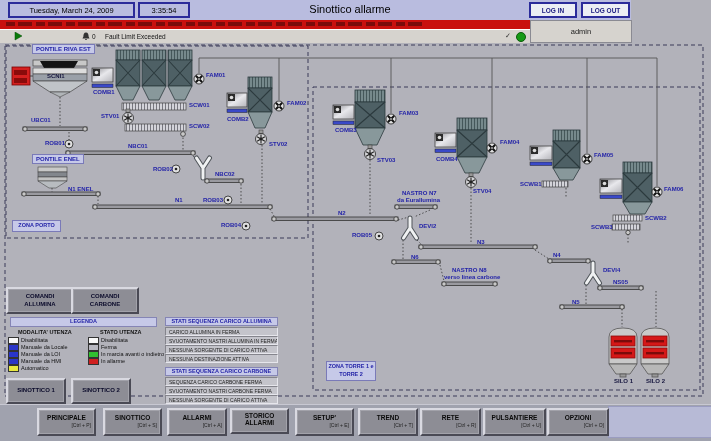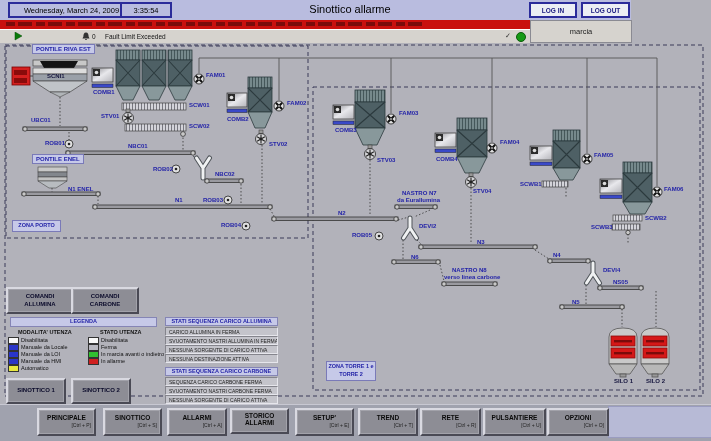--- a/index.html
+++ b/index.html
@@ -307,43 +307,43 @@
     <g fill="#7a0b0b" stroke="none">
       <rect x="614" y="340" width="18" height="2.4"></rect>
         <rect x="614" y="352" width="18" height="2.4"></rect>
       <rect x="646" y="340" width="18" height="2.4"></rect>
         <rect x="646" y="352" width="18" height="2.4"></rect>
     </g>
   </g>
 </svg>
 
 <div id="topbar" class="abs"></div>
-<div class="databox" style="left:8px;top:2px;width:123px;height:12px">Wednesday, March 24, 2009</div>
-<div class="databox" style="left:120px;top:2px;width:48px;height:12px">3:35:54</div>
+<div class="databox" style="left:8px;top:2px;width:123px;height:12px">Tuesday, March 24, 2009</div>
+<div class="databox" style="left:138px;top:2px;width:48px;height:12px">3:35:54</div>
 <div id="page-title">Sinottico allarme</div>
 <div class="logbtn" style="left:529px;top:2px;width:44px;height:12px">LOG IN</div>
 <div class="logbtn" style="left:581px;top:2px;width:45px;height:12px">LOG OUT</div>
 
 <div id="redbar" class="abs">
     <div class="faketext"></div>
   </div>
 
 <div id="statusbar" class="abs">
   <svg class="abs" style="left:14px;top:2px" width="9" height="9">
       <polygon points="1,0 8,4 1,8" fill="#0a7a0a" stroke="#064d06" stroke-width="0.5"></polygon>
     </svg>
   <svg class="abs" style="left:82px;top:2px" width="8" height="9">
       <path d="M4,0.5 C6,0.5 6.6,2.5 6.6,4.5 L7.5,6.5 L0.5,6.5 L1.4,4.5 C1.4,2.5 2,0.5 4,0.5 Z M3,7 a1,1 0 0 0 2,0" fill="#333"></path>
     </svg>
   <span class="cnt">0</span>
   <span class="msg">Fault Limit Exceeded</span>
   <span class="abs" style="left:505px;top:2px;font-size:7px;color:#333">✓</span>
   <span class="abs" style="left:516px;top:2px;width:8px;height:8px;border-radius:50%;background:#159a15;border:1px solid #0a5c0a"></span>
 </div>
-<div id="adminbox" class="abs">marcia</div>
+<div id="adminbox" class="abs">admin</div>
 
 <div class="boxlbl" style="left:32px;top:44px">PONTILE RIVA EST</div>
 <div class="lbl" style="left:47px;top:73px;color:#16163e">SCNI1</div>
 <div class="lbl" style="left:93px;top:89px">COMB1</div>
 <div class="lbl" style="left:31px;top:117px">UBC01</div>
 <div class="lbl" style="left:45px;top:140px">ROB01</div>
 <div class="boxlbl" style="left:32px;top:154px">PONTILE ENEL</div>
 <div class="lbl" style="left:68px;top:186px">N1 ENEL</div>
 <div class="lbl" style="left:206px;top:72px">FAM01</div>
 <div class="lbl" style="left:189px;top:102px">SCW01</div>

